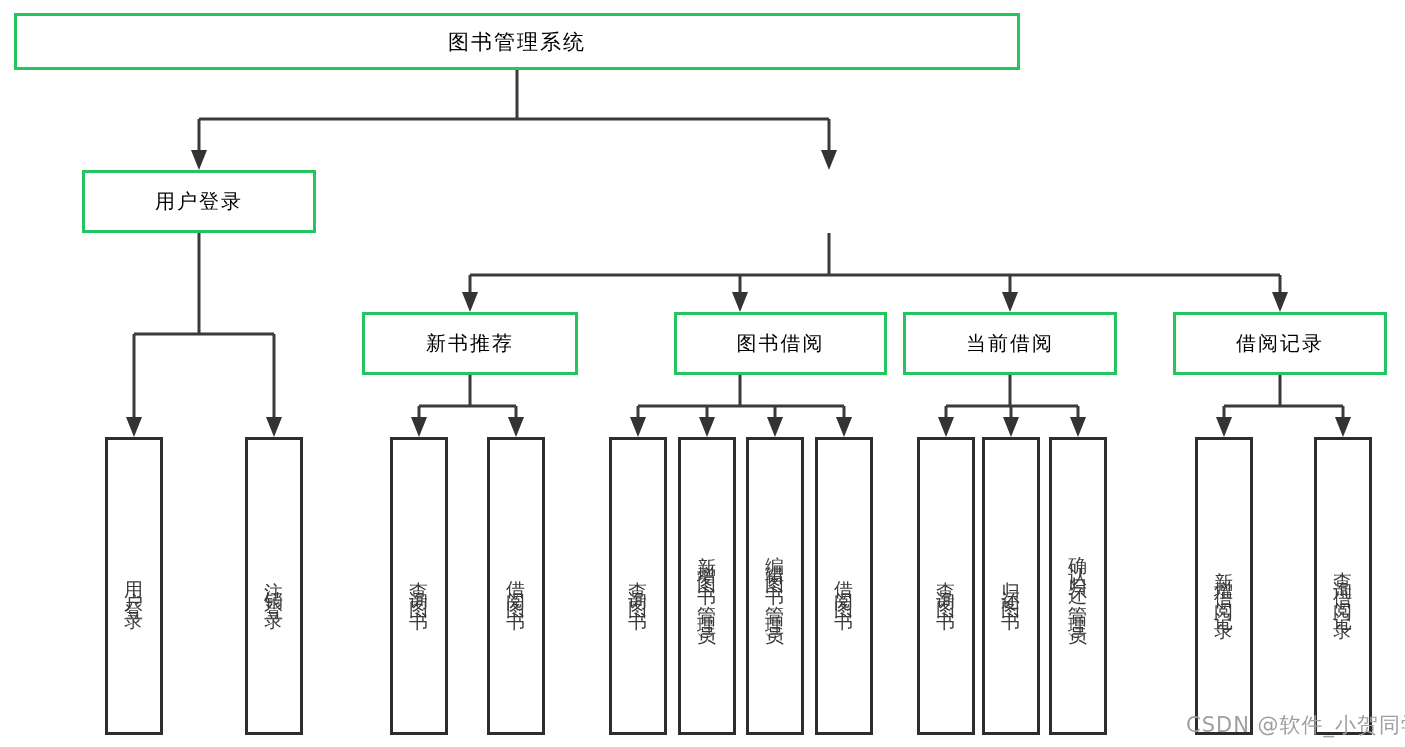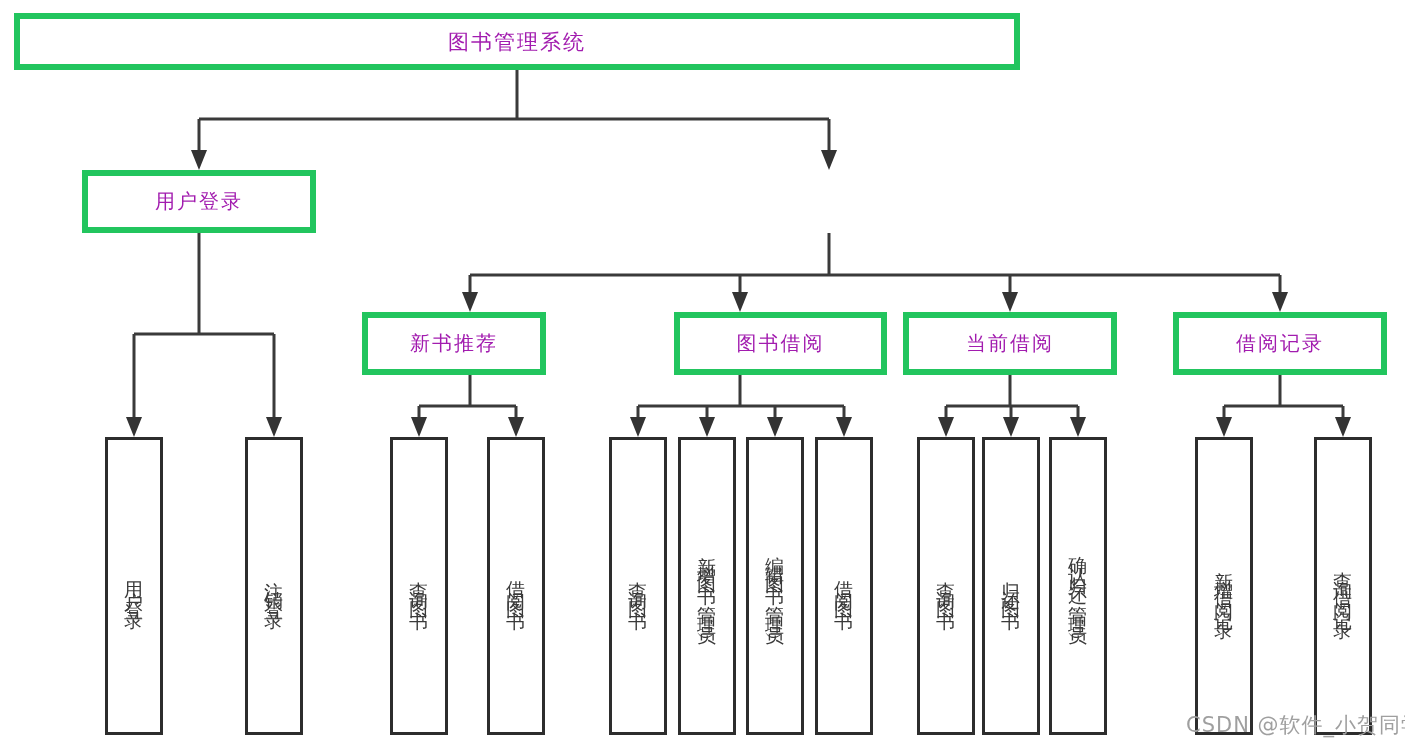--- a/index.html
+++ b/index.html
@@ -18,25 +18,25 @@
   .wires {
     position: absolute;
     left: 0;
     top: 0;
     z-index: 1;
   }
   .hnode {
     position: absolute;
     box-sizing: border-box;
     background: #ffffff;
-    border: 6px solid #22c55e;
+    border: 3px solid #22c55e;
     display: flex;
     align-items: center;
     justify-content: center;
-    color: #a21caf;
+    color: #000000;
     letter-spacing: 2px;
     z-index: 2;
     white-space: nowrap;
   }
   .vnode {
     position: absolute;
     top: 437px;
     width: 58px;
     height: 298px;
     box-sizing: border-box;
@@ -108,21 +108,21 @@
       <polygon points="1070,417 1086,417 1078,437"></polygon>
       <polygon points="1216,417 1232,417 1224,437"></polygon>
       <polygon points="1335,417 1351,417 1343,437"></polygon>
     </g>
   </svg>
 
   <div class="hnode" style="left:14px; top:13px; width:1006px; height:57px; font-size:21px;">图书管理系统</div>
 
   <div class="hnode" style="left:82px; top:170px; width:234px; height:63px; font-size:20px;">用户登录</div>
 
-  <div class="hnode" style="left:362px; top:312px; width:184px; height:63px; font-size:20px;">新书推荐</div>
+  <div class="hnode" style="left:362px; top:312px; width:216px; height:63px; font-size:20px;">新书推荐</div>
   <div class="hnode" style="left:633px; top:312px; width:213px; height:63px; font-size:20px;margin-left:41px;">图书借阅</div>
   <div class="hnode" style="left:903px; top:312px; width:214px; height:63px; font-size:20px;">当前借阅</div>
   <div class="hnode" style="left:1173px; top:312px; width:214px; height:63px; font-size:20px;">借阅记录</div>
 
   <div class="vnode" style="left:105px;">
     <span class="vtext">用户登录</span>
   </div>
   <div class="vnode" style="left:245px;">
     <span class="vtext">注销登录</span>
   </div>

